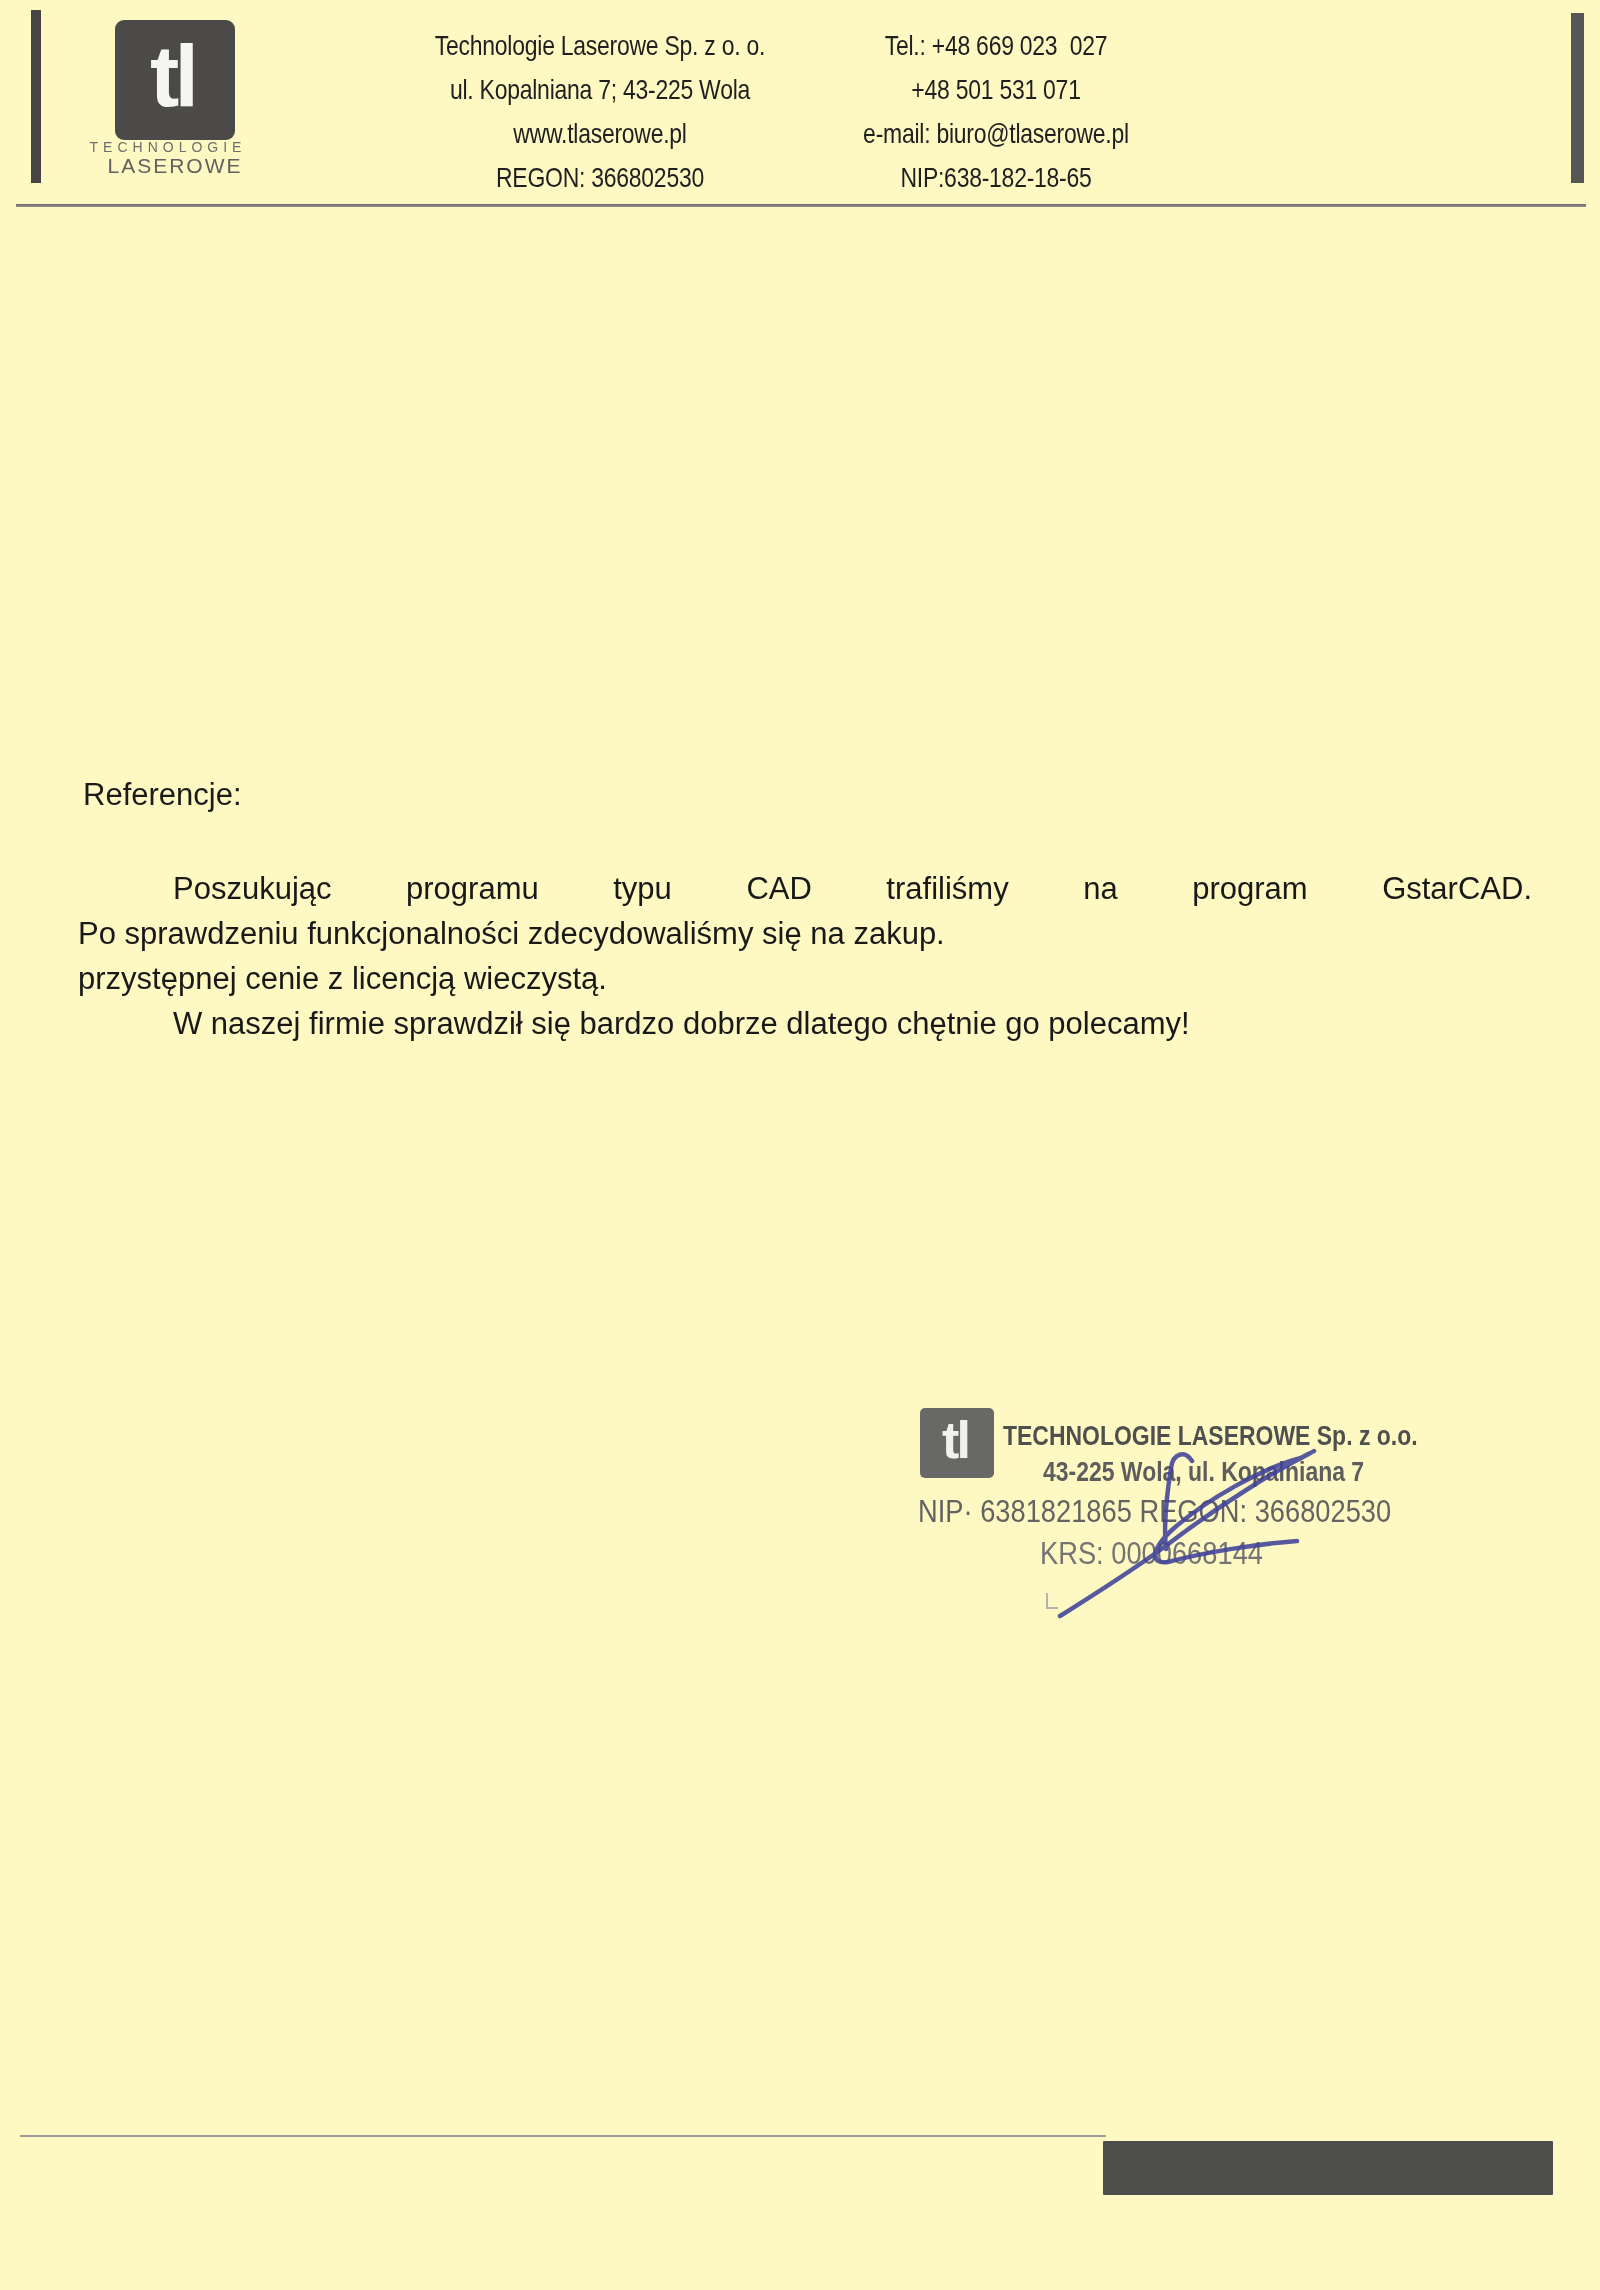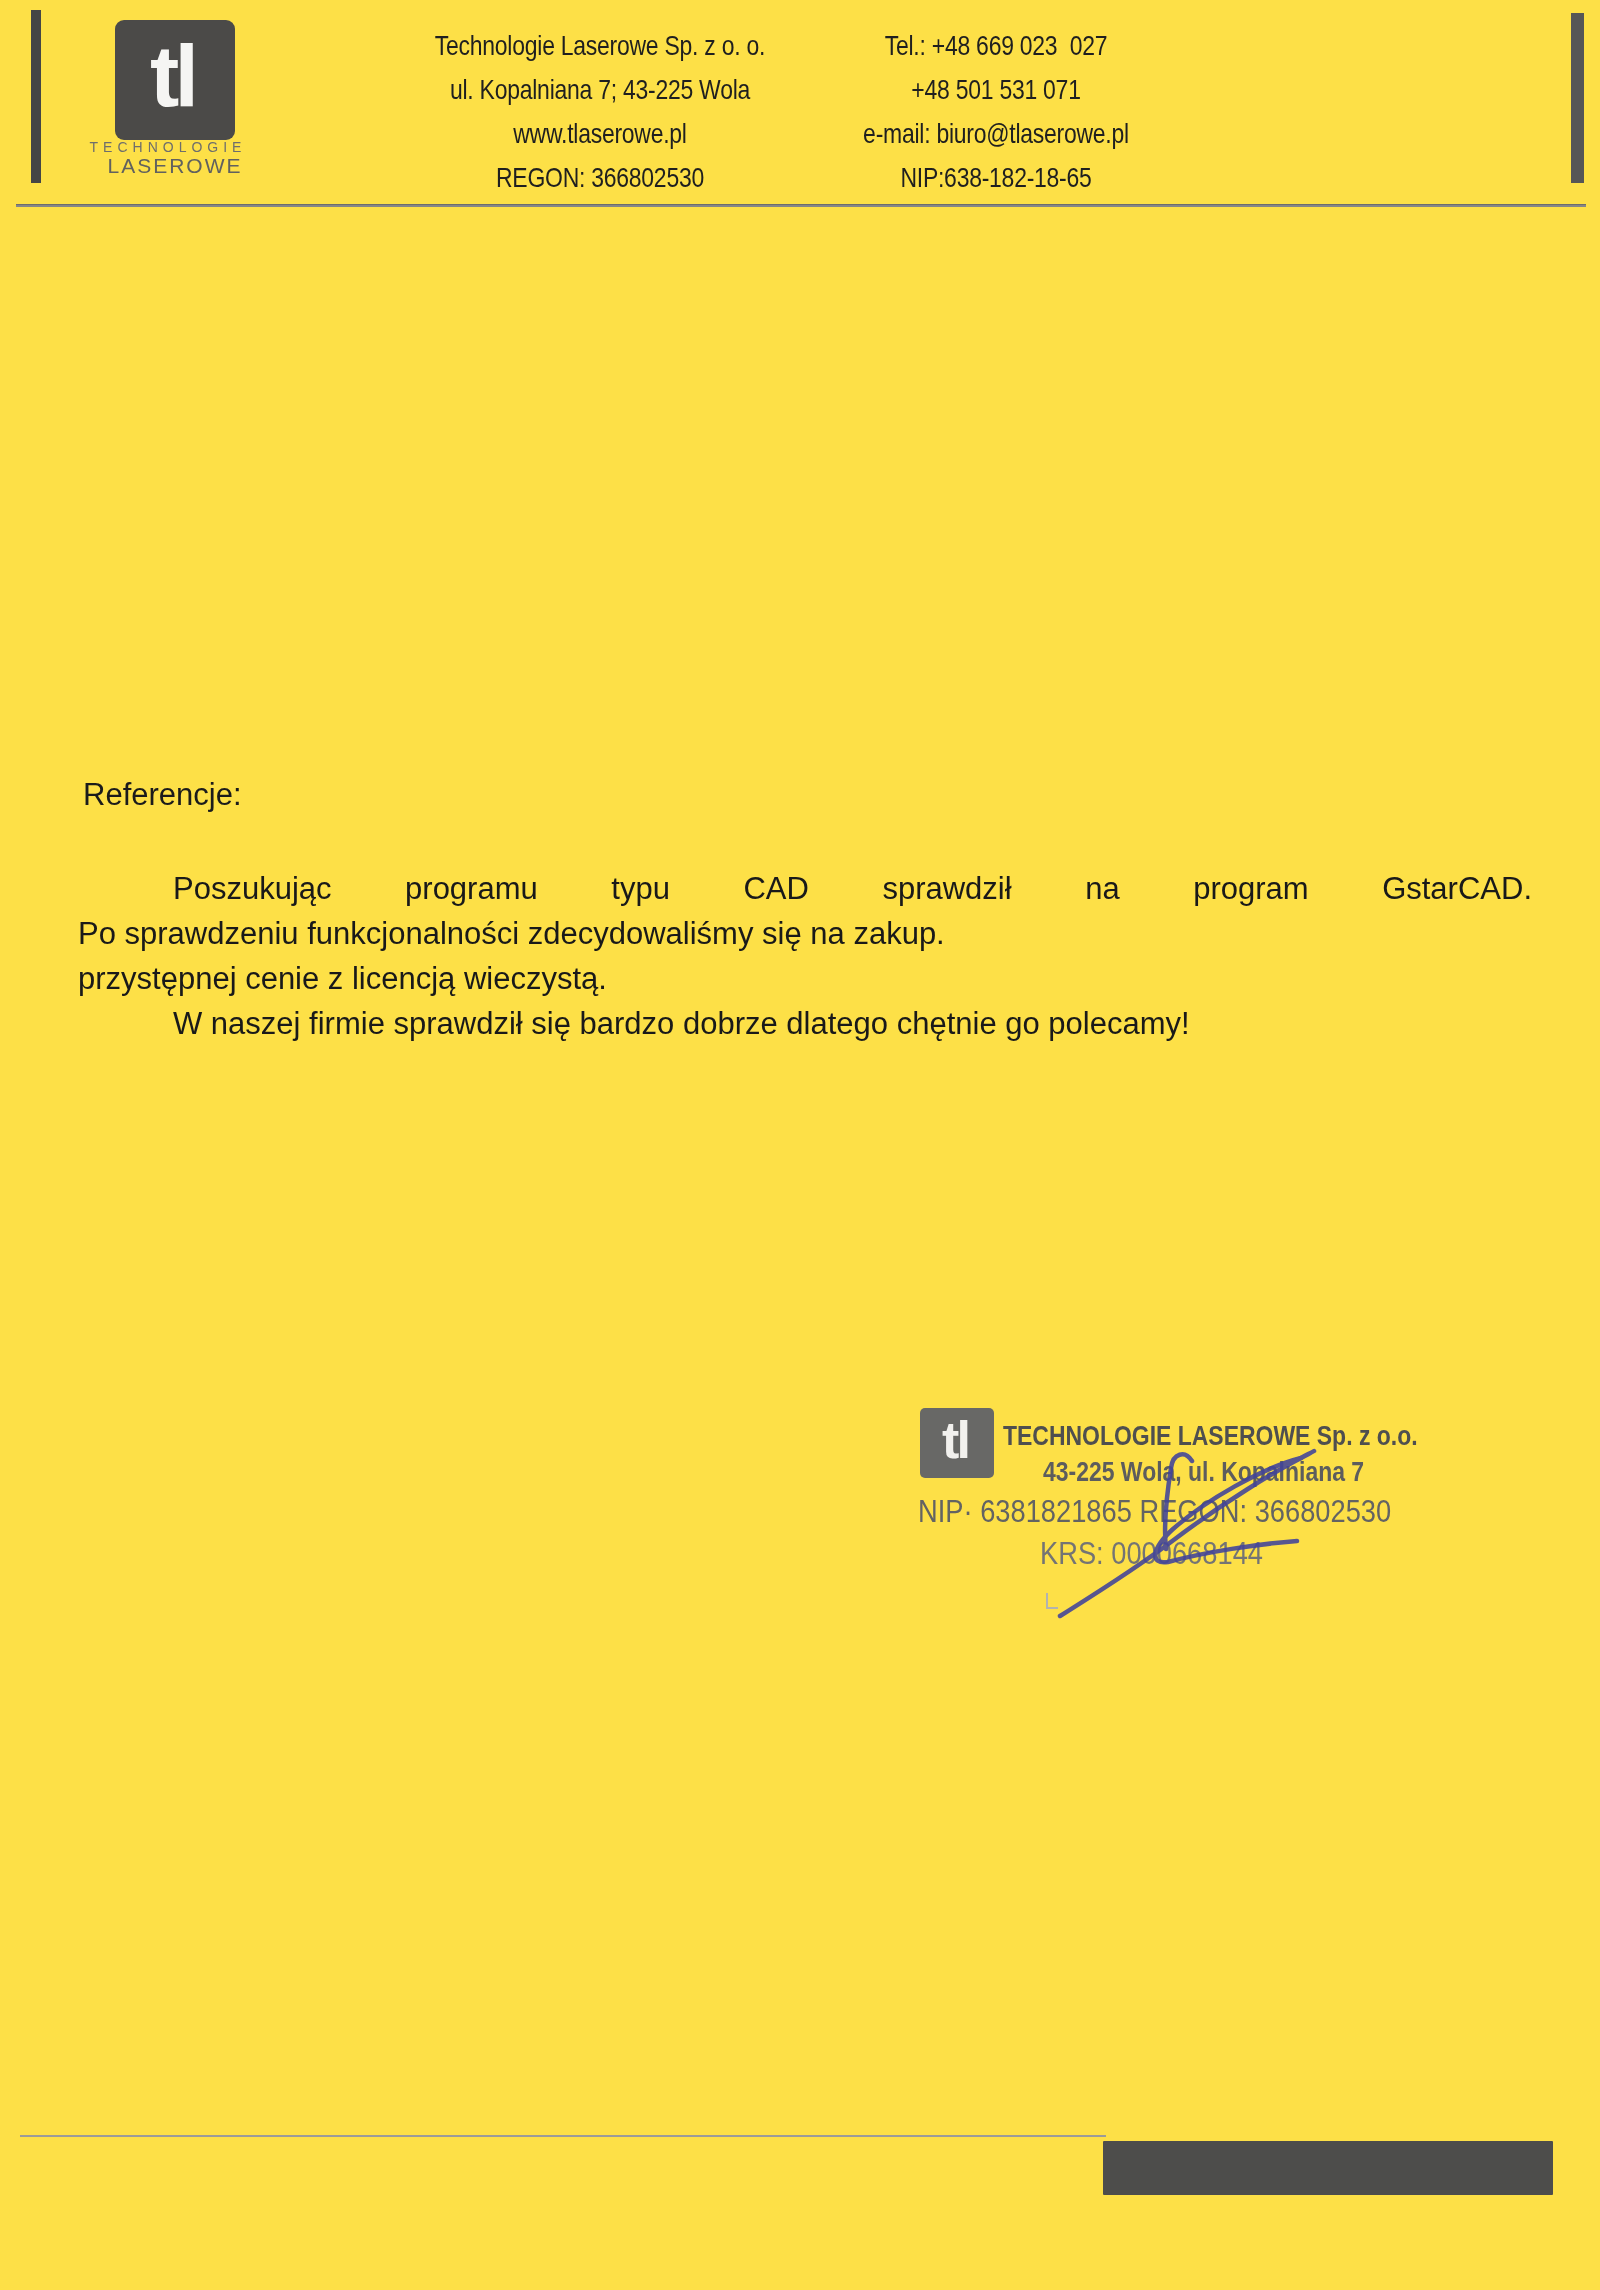--- a/index.html
+++ b/index.html
@@ -1,18 +1,18 @@
 <!DOCTYPE html>
 <html><head>
 <meta charset="utf-8">
 <style>
   html,body{margin:0;padding:0;background:#e8e7e4;}
   .page{
     position:relative;width:1600px;height:2290px;margin:0 auto;
-    background:#fde047;overflow:hidden;
+    background:#fef9c3;overflow:hidden;
     font-family:"Liberation Sans",sans-serif;color:#1d1d1d;
   }
   
   .edge-bar{position:absolute;background:#454545;}
   .edge-bar.left{left:31px;top:10px;width:10px;height:173px;}
   .edge-bar.right{left:1571px;top:13px;width:13px;height:170px;background:#565656;}
 
   
   .logo-box{
     position:absolute;left:115px;top:20px;width:120px;height:120px;
@@ -97,21 +97,21 @@
     <div>e-mail: biuro@tlaserowe.pl</div>
     <div>NIP:638-182-18-65</div>
   </div>
 
   <div class="rule"></div>
 
 
   <div class="salutation">Referencje:</div>
 
   <div class="body-block">
-    <div class="line indent jlast">Poszukując programu typu CAD sprawdził na program GstarCAD.</div>
+    <div class="line indent jlast">Poszukując programu typu CAD trafiliśmy na program GstarCAD.</div>
     <div class="line">Po sprawdzeniu funkcjonalności zdecydowaliśmy się na zakup.</div>
     <div class="line">przystępnej cenie z licencją wieczystą.</div>
     <div class="line indent">W naszej firmie sprawdził się bardzo dobrze dlatego chętnie go polecamy!</div>
   </div>
 
   <div class="stamp-logo">
     <span>tl</span>
   </div>
   <div class="stamp-line stamp-company">TECHNOLOGIE LASEROWE Sp. z o.o.</div>
   <div class="stamp-line stamp-address">43-225 Wola, ul. Kopalniana 7</div>

